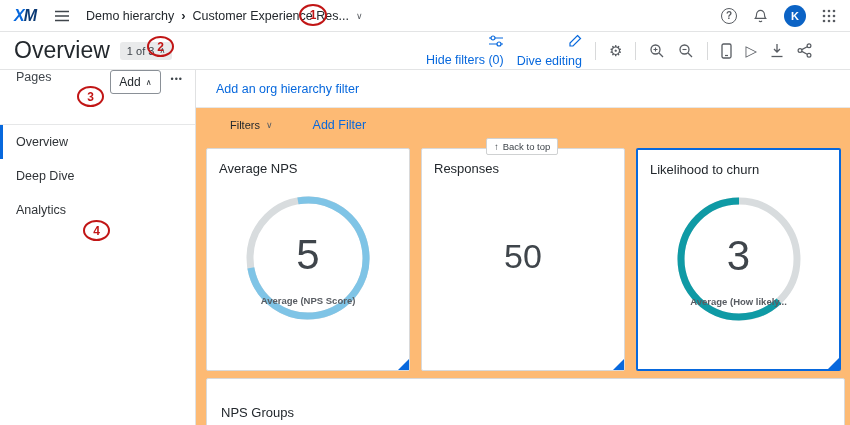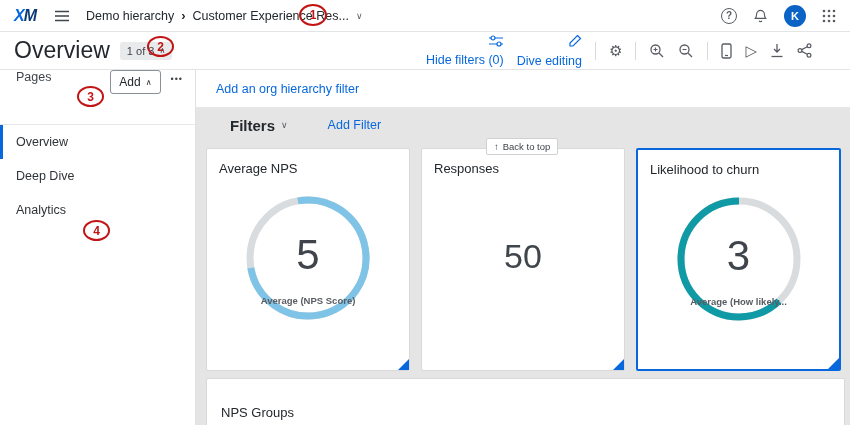--- a/index.html
+++ b/index.html
@@ -42,25 +42,25 @@
   .pages-label { font-size:12.5px; color:#3f454b; }
   .add-btn { margin-left:auto; border:1px solid #8a9097; border-radius:3px; background:#fff; padding:4px 8px;
              font-size:12px; color:#23282d; display:flex; align-items:center; gap:5px; cursor:pointer; }
   .add-btn .chev { font-size:8px; color:#23282d; }
   .more-btn { margin-left:8px; font-size:9px; letter-spacing:1px; color:#3f454b; cursor:pointer; padding:4px 2px; }
   .page-nav { border-top:1px solid #e6e7e8; }
   .nav-item { padding:10px 16px; font-size:12.5px; color:#2f3337; cursor:pointer; }
   .nav-item.selected { box-shadow:inset 3px 0 0 #0768dd; }
 
   
-  .main { position:absolute; left:196px; top:70px; width:654px; height:355px; background:#e5e5e5; overflow:hidden; }
+  .main { position:absolute; left:196px; top:70px; width:654px; height:355px; background:#fdba74; overflow:hidden; }
   .org-row { height:38px; background:#fff; border-bottom:1px solid #e6e7e8; display:flex; align-items:center; padding-left:20px; }
   .blue-link { color:#0768dd; font-size:12.5px; cursor:pointer; }
   .filters-row { height:34px; display:flex; align-items:center; padding-left:34px; gap:6px; }
-  .filters-label { font-size:15px; color:#23282d; cursor:pointer;font-weight:bold; }
+  .filters-label { font-size:11px; color:#23282d; cursor:pointer; }
   .chev-gray { color:#585c62; font-size:9px; cursor:pointer; }
   .add-filter { margin-left:34px; }
   .back-top { position:absolute; left:290px; top:68px; background:#fff; border:1px solid #cfd1d2; border-radius:2px;
               font-size:9.5px; color:#3f454b; padding:2px 7px; display:flex; gap:4px; align-items:center; z-index:6; cursor:pointer; }
 
   
   .card { position:absolute; background:#fff; border:1px solid #d8d9da; border-radius:2px; z-index:1; cursor:pointer; }
   .card.selected { border:2px solid #0768dd; }
   .card-title { padding:12px 12px 0 12px; font-size:13px; color:#23282d; }
   .corner { position:absolute; right:0; bottom:0; width:0; height:0;

